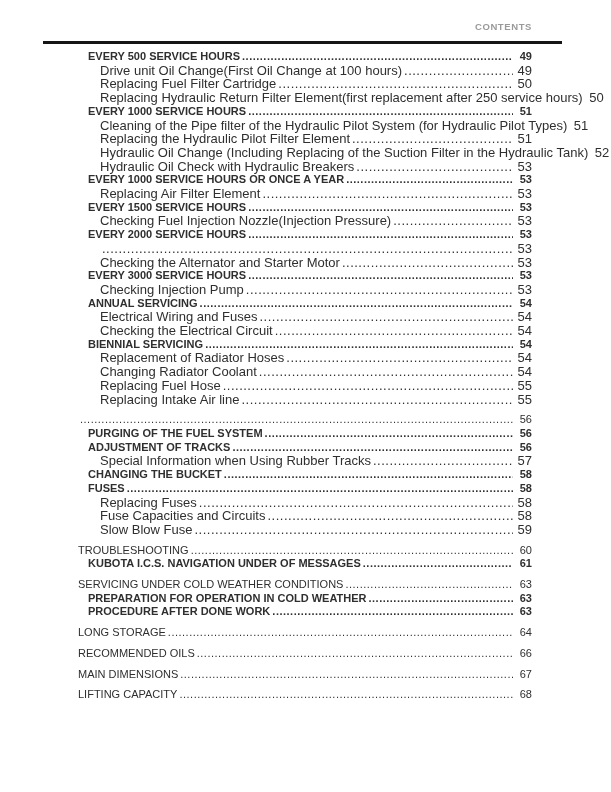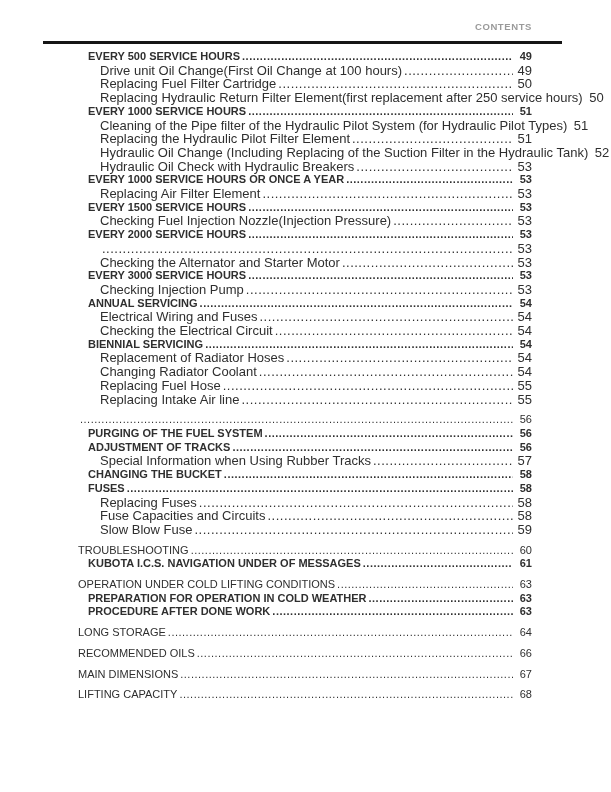--- a/index.html
+++ b/index.html
@@ -255,21 +255,21 @@
         <span class="label">TROUBLESHOOTING</span>
         <span class="leader"></span>
         <span class="pagenum">60</span>
       </div>
       <div class="toc-row l2">
         <span class="label">KUBOTA I.C.S. NAVIGATION UNDER OF MESSAGES</span>
         <span class="leader"></span>
         <span class="pagenum">61</span>
       </div>
       <div class="toc-row l1">
-        <span class="label">OPERATION UNDER COLD LIFTING CONDITIONS</span>
+        <span class="label">SERVICING UNDER COLD WEATHER CONDITIONS</span>
         <span class="leader"></span>
         <span class="pagenum">63</span>
       </div>
       <div class="toc-row l2">
         <span class="label">PREPARATION FOR OPERATION IN COLD WEATHER</span>
         <span class="leader"></span>
         <span class="pagenum">63</span>
       </div>
       <div class="toc-row l2">
         <span class="label">PROCEDURE AFTER DONE WORK</span>

